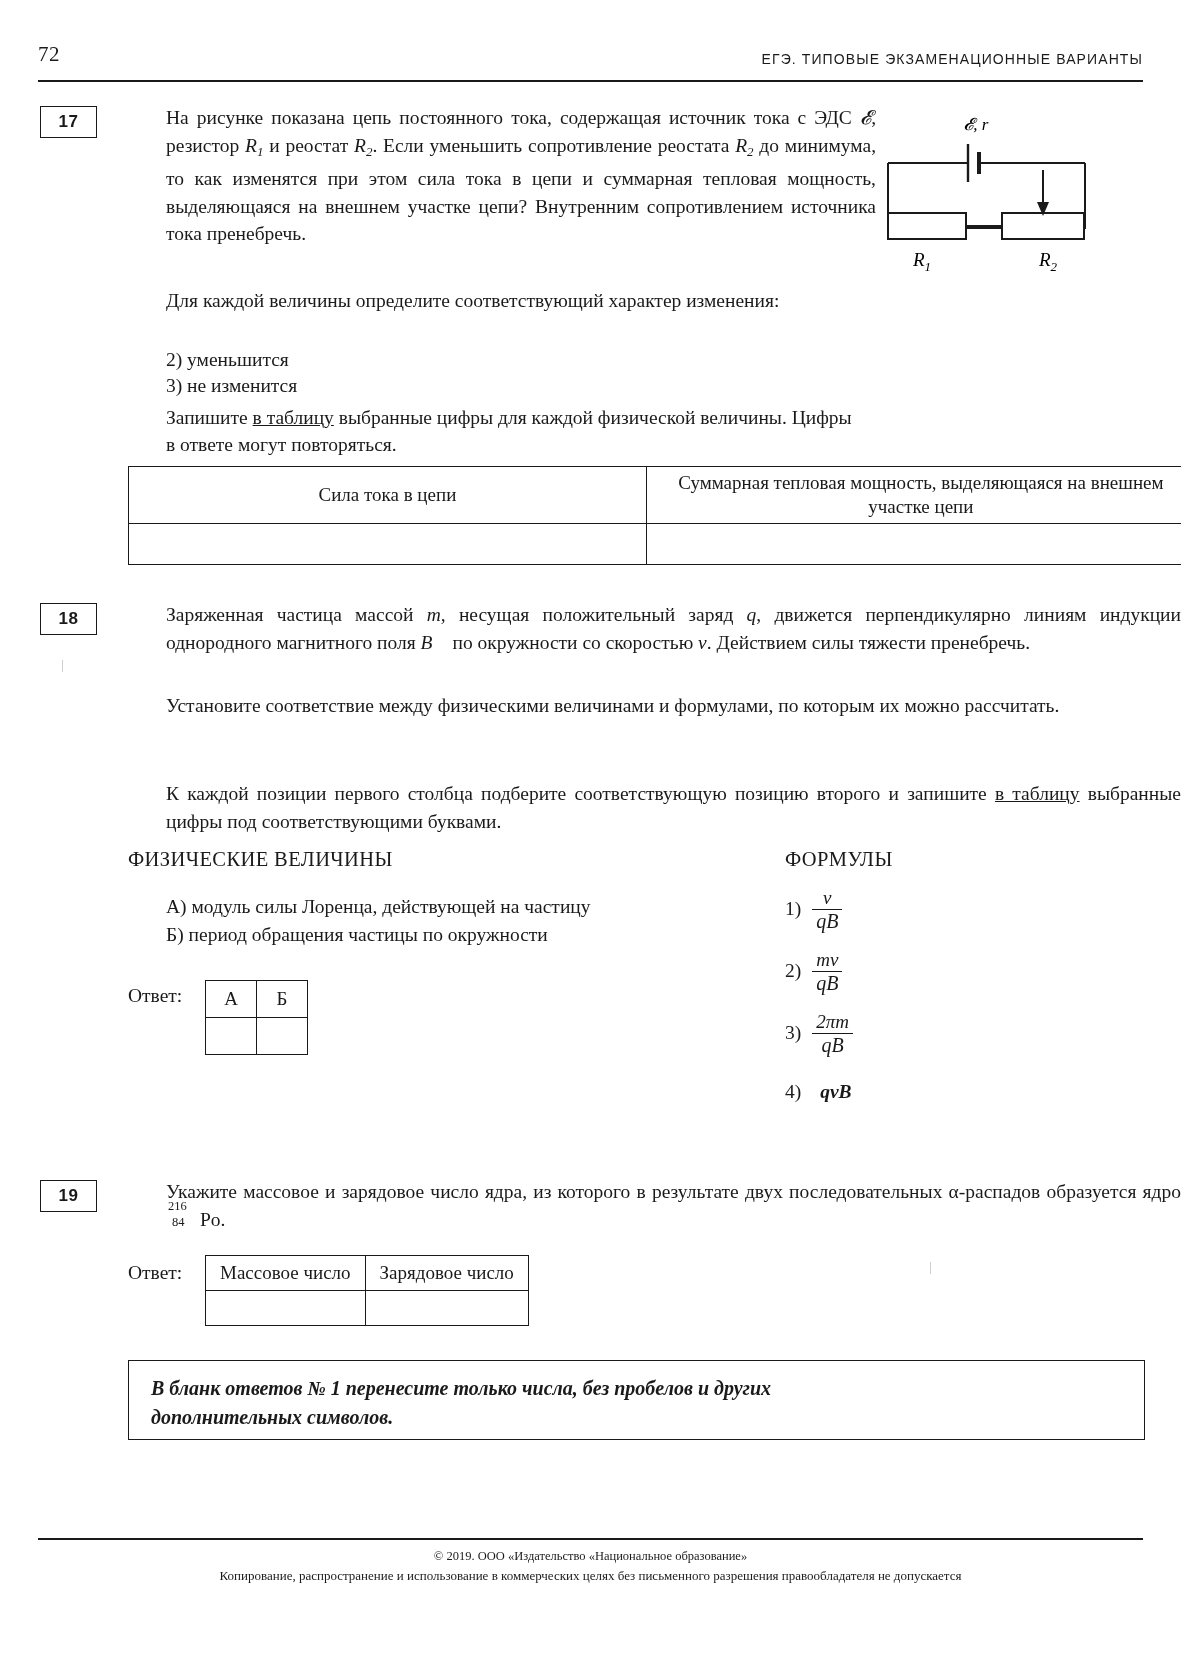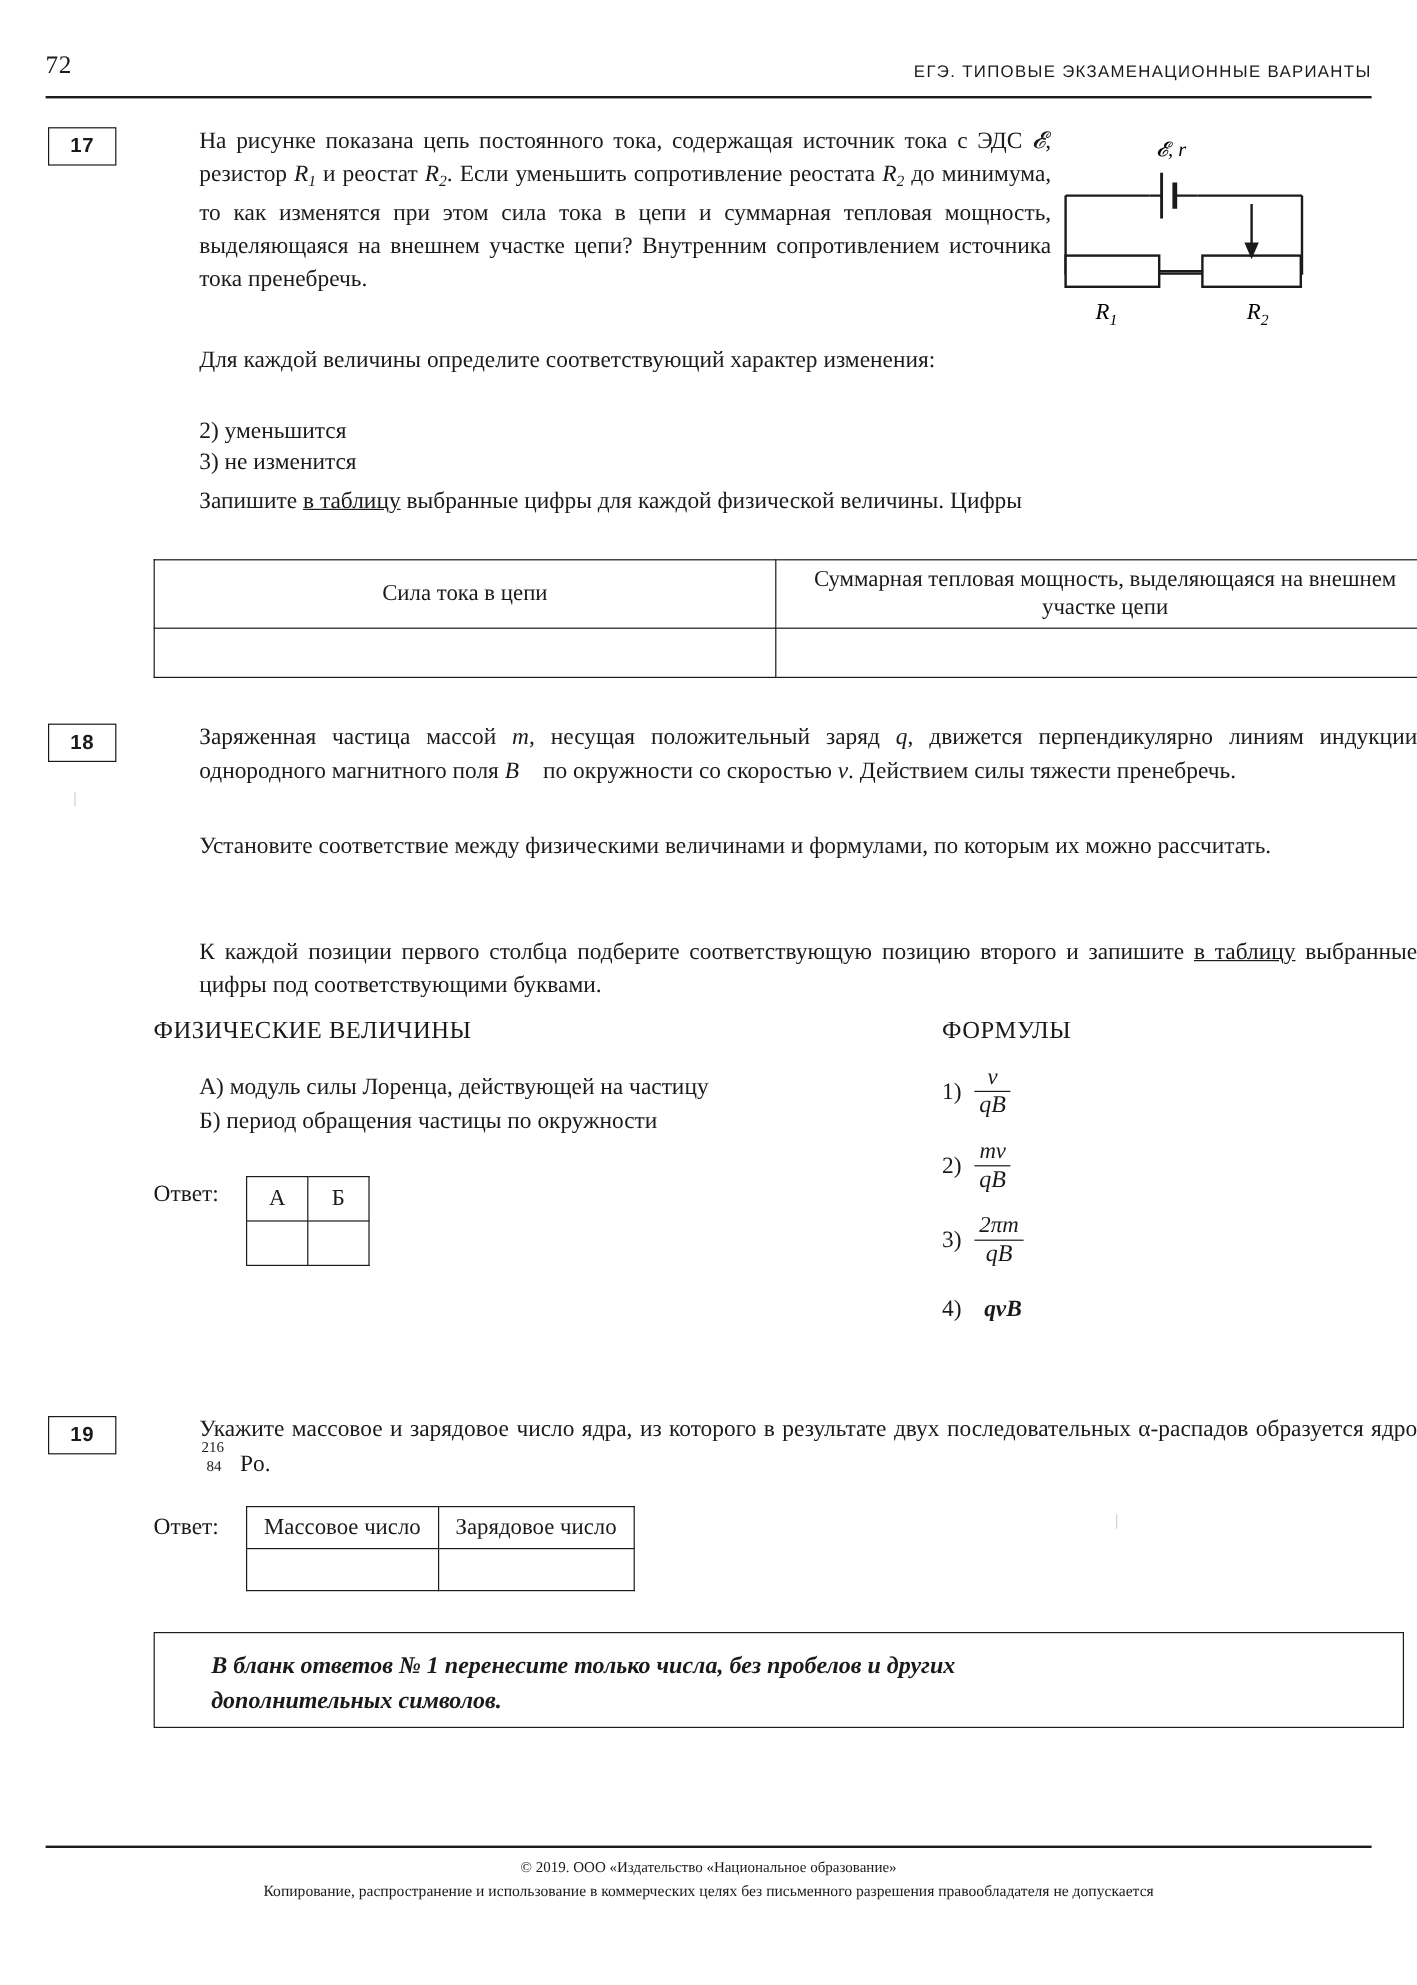--- a/index.html
+++ b/index.html
@@ -93,21 +93,20 @@
 
   
   .nuclide { display:inline-block; position:relative; width:34px; height:1em; vertical-align:baseline;}
   .nuclide .a { position:absolute; left:2px; top:-13px; font-size:12.5px; }
   .nuclide .z { position:absolute; left:6px; top:3px; font-size:12.5px; }
 
   
   .notebox {
     position:absolute; left:128px; top:1360px; width:1015px; height:78px;
     border:1.8px solid #1a1a1a;
-    padding-left:25px;
   }
   .notebox .inner {
     font-style:italic; font-weight:bold; font-size:20px; line-height:29px;
     padding:13px 22px; font-family:"Liberation Serif", serif;
   }
 
   
   .footrule { position:absolute; left:38px; top:1538px; width:1105px; height:1.6px; background:#1a1a1a; }
   .foot {
     position:absolute; left:38px; width:1105px; text-align:center;
@@ -162,20 +161,21 @@
   </div>
 
   <div class="para nojust" style="left:128px; top:287px; width:1015px;">Для каждой величины определите соответствующий характер изменения:</div>
 
   <div class="para nojust" style="left:128px; top:346px; width:500px;">2) уменьшится</div>
   <div class="para nojust" style="left:128px; top:372px; width:500px;">3) не изменится</div>
 
   <div class="para" style="left:128px; top:404px; width:1015px;">
     <span>Запишите </span><span class="uline">в таблицу</span><span> выбранные цифры для каждой физической величины. Цифры</span>
   </div>
+  <div class="para nojust" style="left:128px; top:431px; width:1015px;">в ответе могут повторяться.</div>
 
   <table class="grid" id="t17">
     <tbody>
         <tr>
       <td class="h1">Сила тока в цепи</td>
       <td class="h2">Суммарная тепловая мощность, выделяющаяся на внешнем участке цепи</td>
     </tr>
     <tr>
       <td class="blank"></td>
       <td class="blank"></td>

